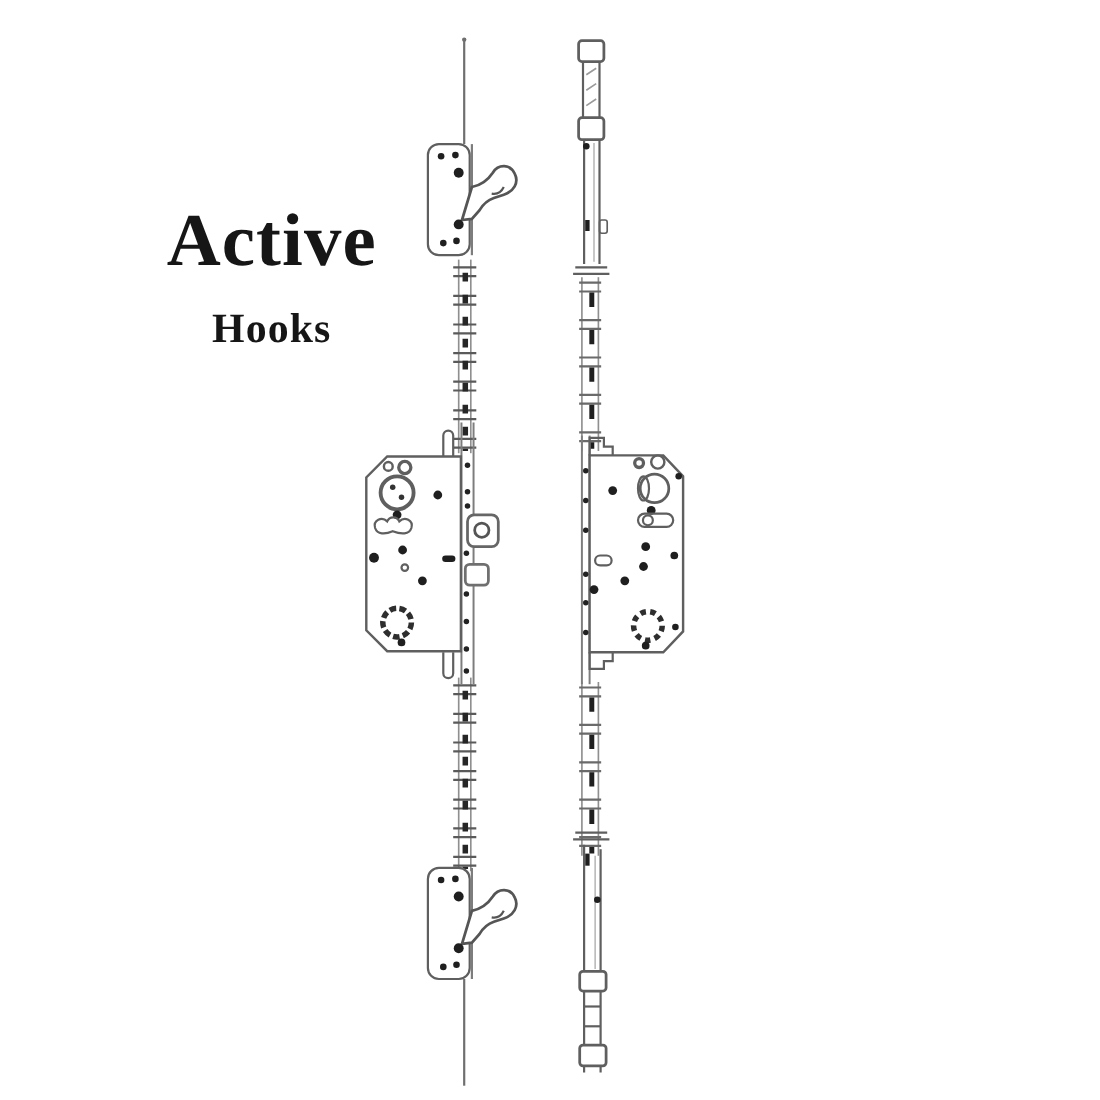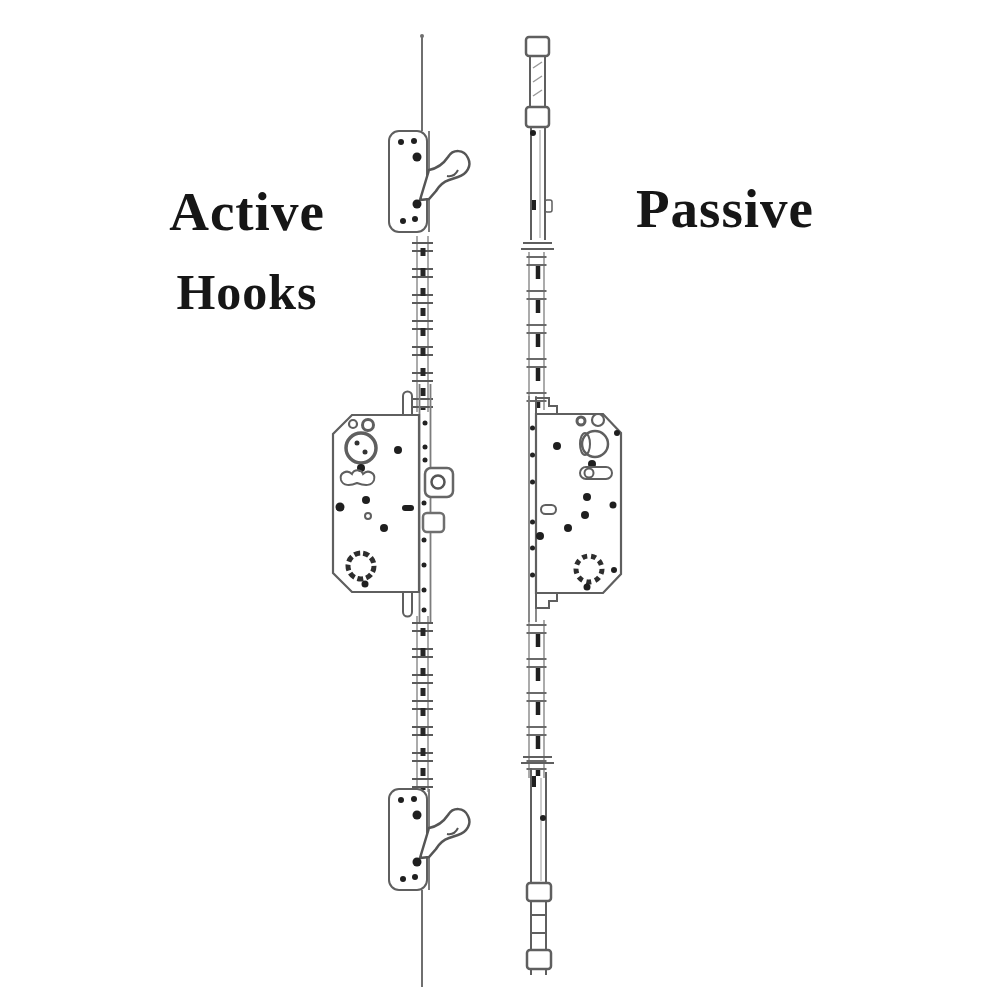--- a/index.html
+++ b/index.html
@@ -2,36 +2,35 @@
 <html><head>
 <meta charset="utf-8">
 <style>
   html,body{margin:0;padding:0;background:#fff;}
   .canvas{
     position:relative;width:1000px;height:1000px;background:#ffffff;
     overflow:hidden;font-family:"Liberation Serif","DejaVu Serif",serif;
   }
   .canvas svg{position:absolute;left:0;top:0;}
   .label-block{position:absolute;width:310px;text-align:center;color:#161616;}
-  .label-block .title{font-weight:bold;font-size:55px;line-height:1;letter-spacing:1px;}
-  .label-block .subtitle{font-weight:bold;font-size:50px;line-height:1;margin-top:28px;letter-spacing:1px;}
+  .label-block .title{font-weight:bold;font-size:68px;line-height:1;letter-spacing:1px;}
+  .label-block .subtitle{font-weight:bold;font-size:38px;line-height:1;margin-top:28px;letter-spacing:1px;}
   .label-left{left:92px;top:184px;}
   .label-right{left:570px;top:181px;}
 </style>
 </head>
 <body>
 
 <div class="canvas">
 
   <div class="label-block label-left">
     <div class="title">Active</div>
     <div class="subtitle">Hooks</div>
   </div>
   <div class="label-block label-right">
-    <div class="title">Passive</div>
   </div>
 
   <svg width="1000" height="1000" viewBox="0 0 1000 1000">
 
     <defs>
 
       <g id="hookCase" stroke="#5f5f5f" fill="none" stroke-width="2">
         <rect x="389" y="131" width="38" height="101" rx="10" fill="#ffffff"></rect>
         <line x1="429" y1="131" x2="429" y2="232" stroke="#7d7d7d"></line>
         <path d="M429,170 c10,-2 15,-7 19,-13 c5,-8 16,-8 20,1 c4,8 -1,16 -10,19 l-9,3 c-6,2 -10,6 -13,11 l-7,8 -9,1 z" fill="#ffffff" stroke="#555555" stroke-width="2.5"></path>

